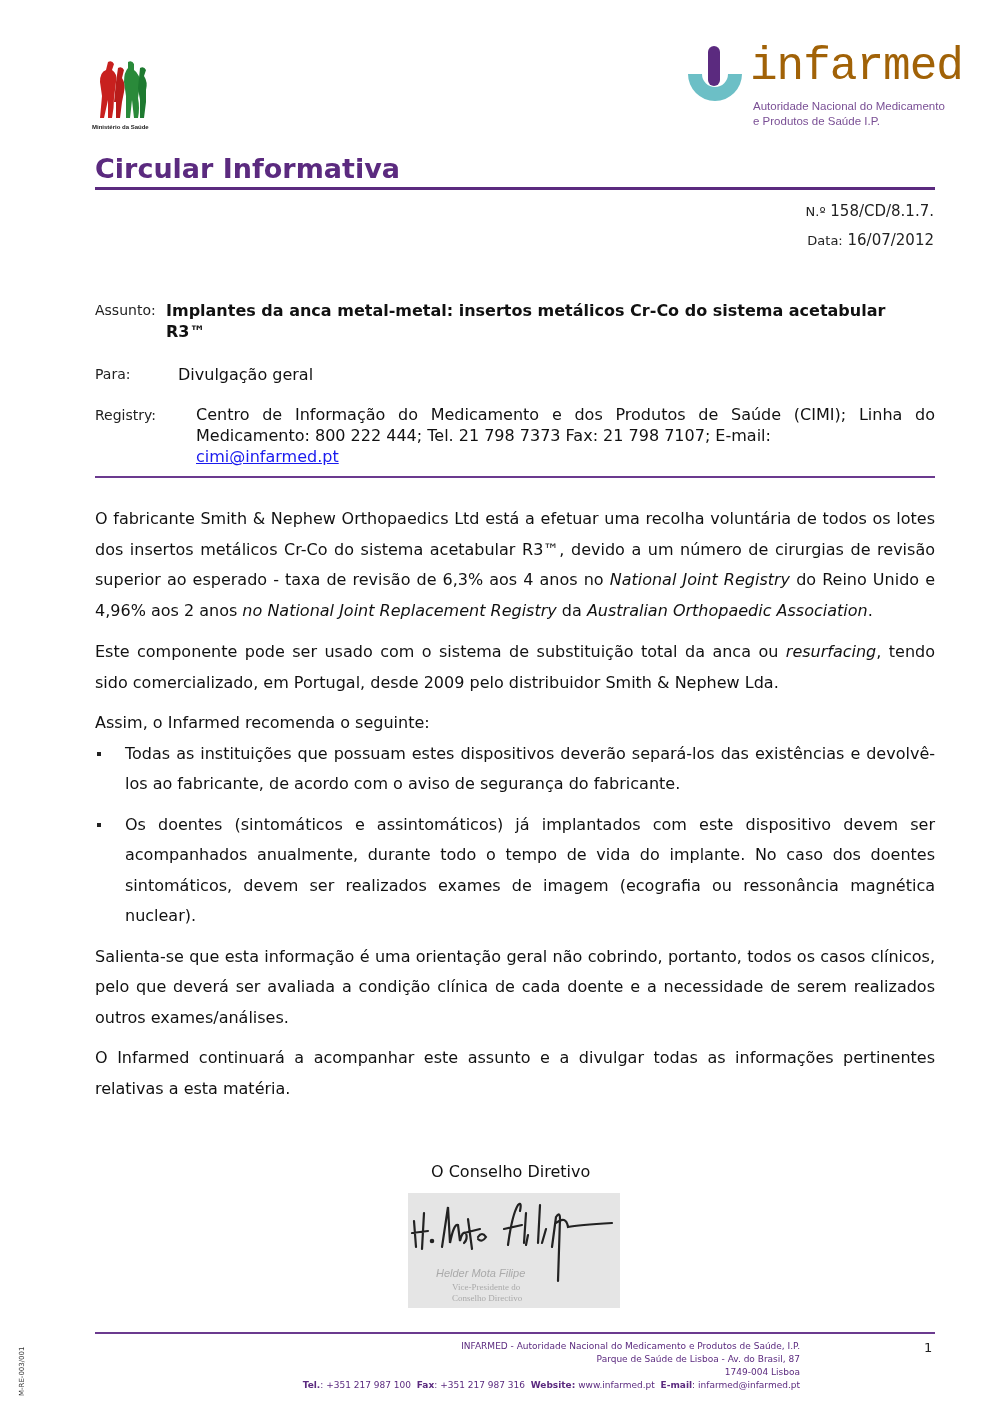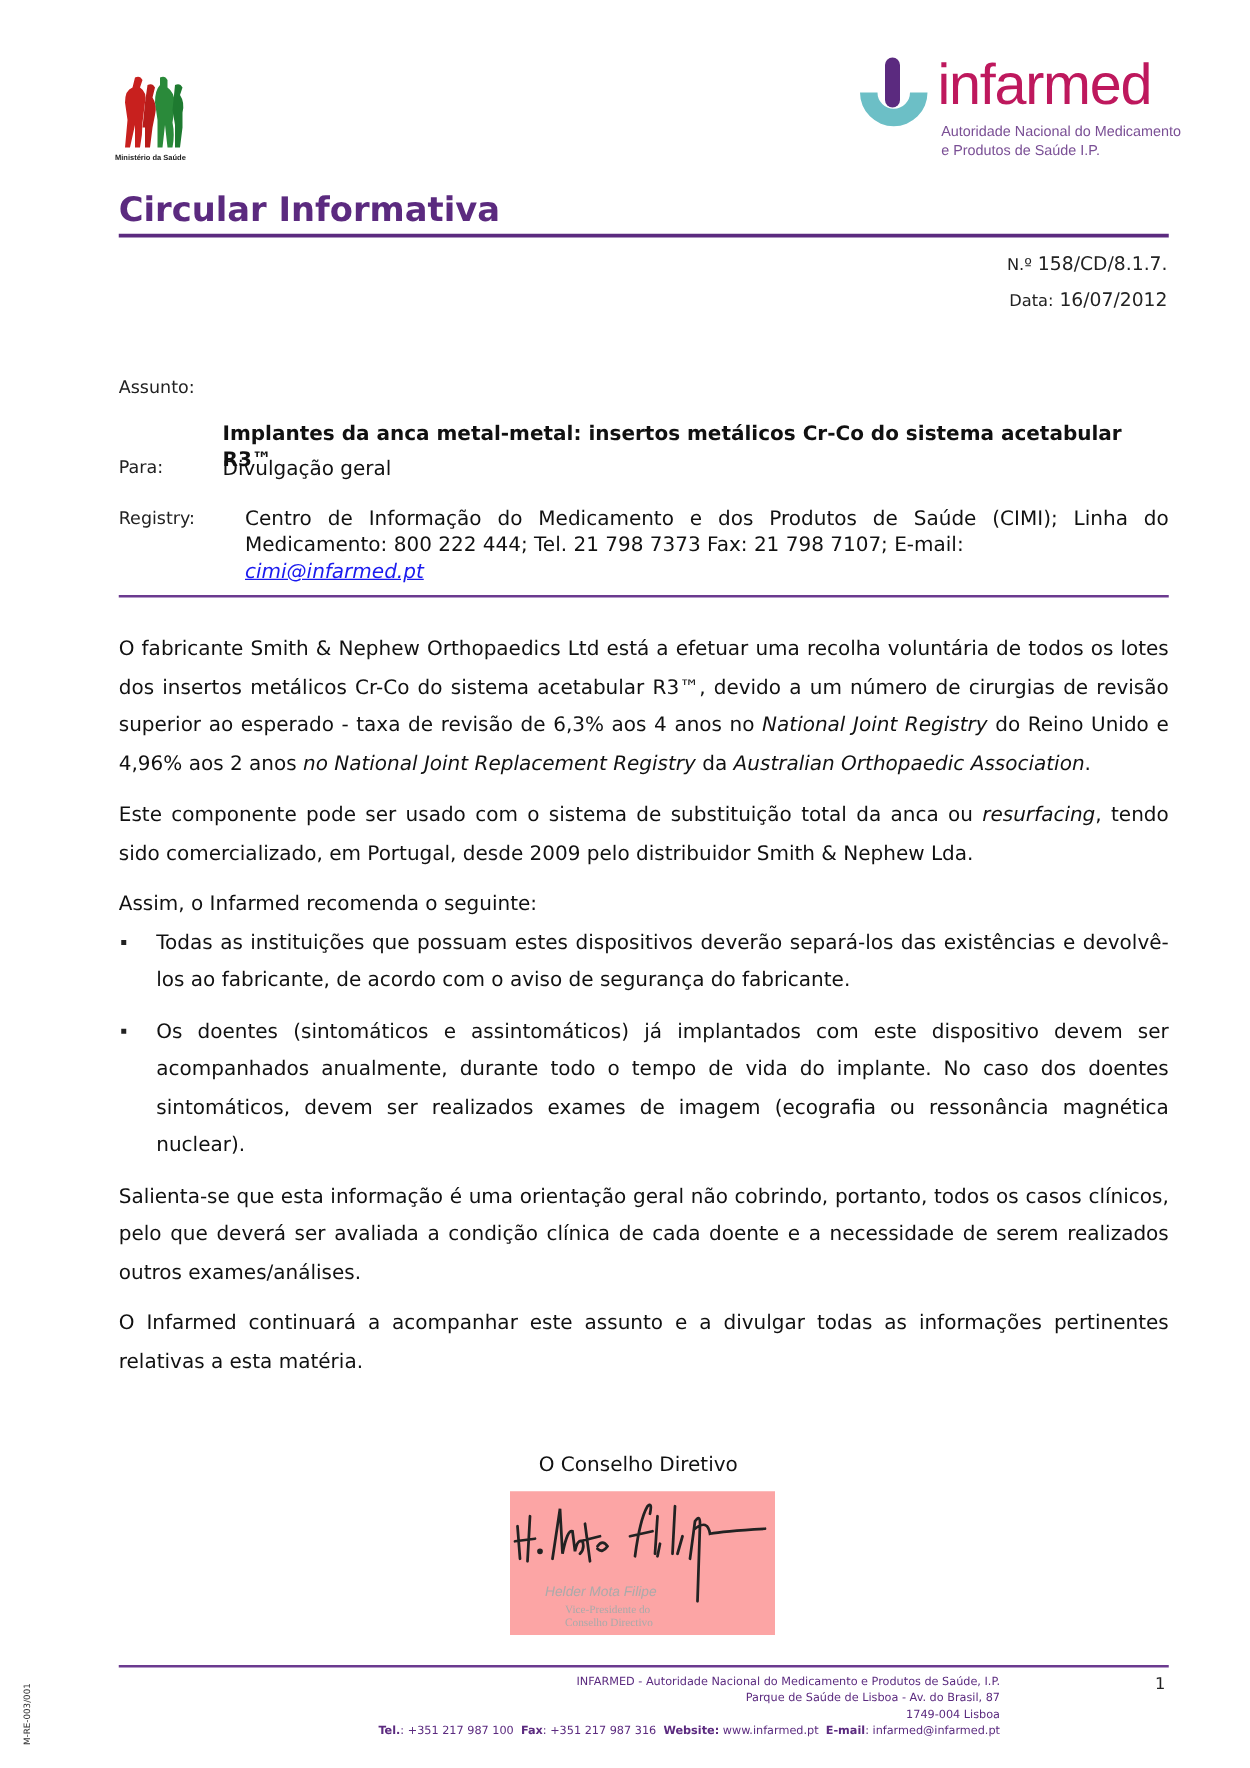--- a/index.html
+++ b/index.html
@@ -6,48 +6,48 @@
   body { width: 1000px; height: 1414px; position: relative; overflow: hidden;
          font-family: "DejaVu Sans", sans-serif; color: #111; }
   .abs { position: absolute; }
 
   
   .min-logo { left: 94px; top: 58px; width: 62px; height: 74px; }
   .min-logo svg { display:block; }
   .min-caption { position:absolute; left:-2px; top:66px; font-size:6px; font-weight:bold; white-space:nowrap; color:#222; font-family:"Liberation Sans", sans-serif; }
 
   .inf-logo { left: 680px; top: 44px; width: 260px; height: 90px; }
-  .inf-word { position:absolute; left:70px; top:0px; font-family:Liberation Sans, sans-serif; font-size:46px; color:#be185d; letter-spacing:-1px; line-height:1; }
+  .inf-word { position:absolute; left:70px; top:0px; font-family:Liberation Mono, monospace; font-size:46px; color:#a16207; letter-spacing:-1px; line-height:1; }
   .inf-sub { position:absolute; left:73px; top:55px; font-family:"Liberation Sans", sans-serif; font-size:11.5px; color:#7a4f95; line-height:15px; white-space:nowrap; }
 
   
   .title { left: 95px; top: 153px; font-size: 27px; font-weight: bold; color: #5b2a7f; }
   .rule { left: 95px; width: 840px; height: 3px; background: #5b2a7f; }
   .rule.thin { height: 2px; background:#6b3a8f; }
 
   .ref { right: 66px; font-size: 15px; color:#222; text-align:right; }
   .ref .lbl { font-size: 13px; }
 
   
   .meta-label { left: 95px; font-size: 14px; color:#222; }
   .meta-val { font-size: 16px; color:#111; line-height:21px; }
-  .subject { left: 178px; width: 757px; font-weight: bold; margin-top: 36px; }
+  .subject { left: 166px; width: 757px; font-weight: bold; }
   .para-val { left: 178px; }
   .contact { left: 196px; width: 739px; text-align: justify; }
-  .contact a { color: #1a1aee; text-decoration: underline; font-style: italic; }
+  .contact a { color: #1a1aee; text-decoration: underline; }
 
   
   .body { left: 95px; width: 840px; font-size: 16px; line-height: 30.5px; text-align: justify; color:#111; }
   .body p { margin: 0; }
   .body i { font-style: italic; }
   .bullet { position: relative; padding-left: 30px; }
   .bullet .mark { position:absolute; left:2px; top:13px; width:4px; height:4px; background:#222; }
 
   .sign-lbl { left: 431px; top: 1162px; font-size: 16px; color:#111; }
-  .sig { left: 408px; top: 1193px; width: 212px; height: 115px; background:#fca5a5; }
+  .sig { left: 408px; top: 1193px; width: 212px; height: 115px; background:#e5e5e5; }
 
   
   .foot-rule { left: 95px; top: 1332px; width: 840px; height: 2px; background:#6b3a8f; }
   .page-num { left: 924px; top: 1340px; font-size: 13px; color:#222; }
   .footer { left: 200px; width: 600px; top: 1340px; text-align:right; font-size: 9px; line-height: 13px; color:#5b2a7f; }
   .footer b { color:#5b2a7f; }
   .side-code { left: 18px; top: 1340px; width: 14px; height: 60px; }
   .side-code span { position:absolute; left:0; top:56px; transform: rotate(-90deg); transform-origin: left top; font-size: 7px; color:#333; white-space:nowrap; }
 </style>
 </head>

